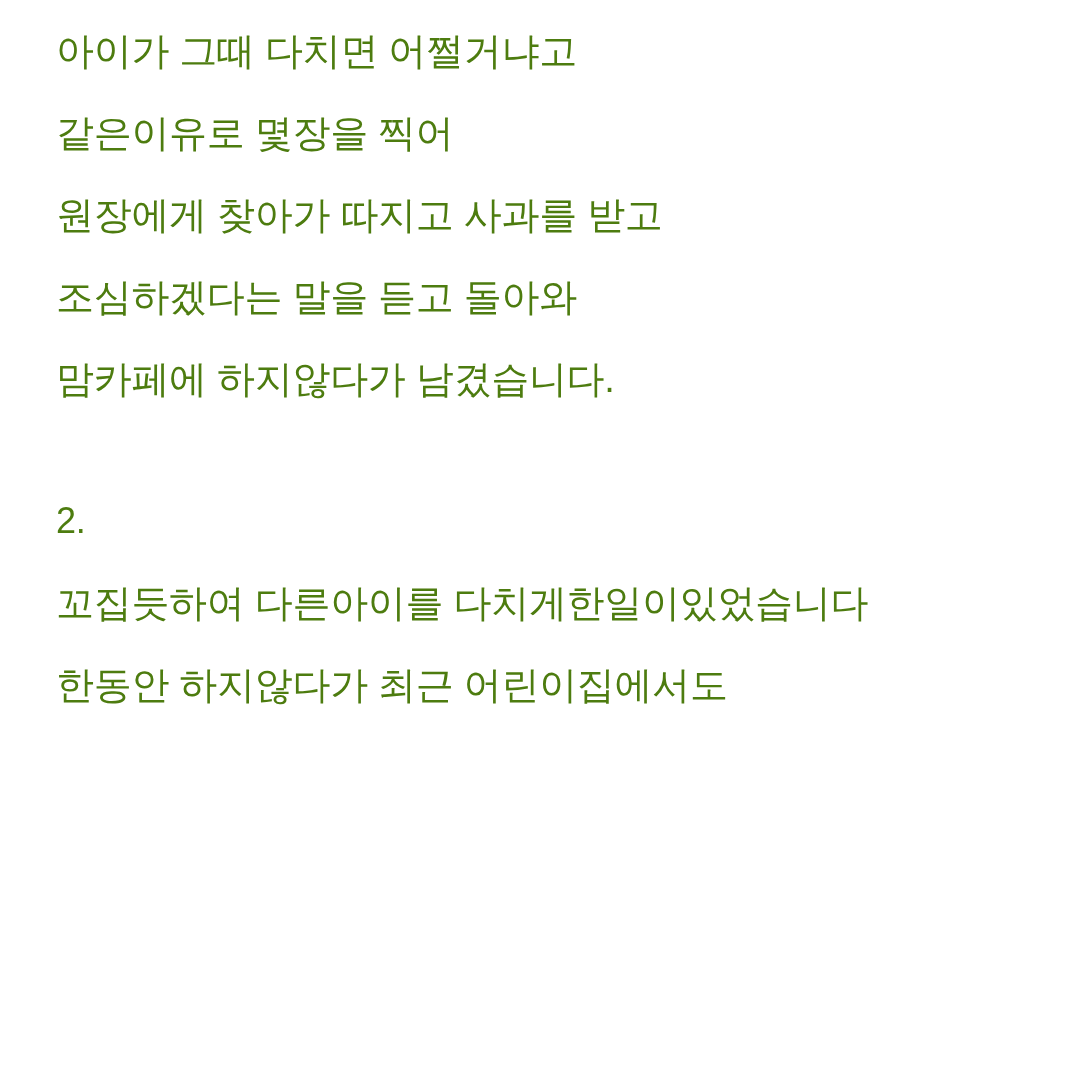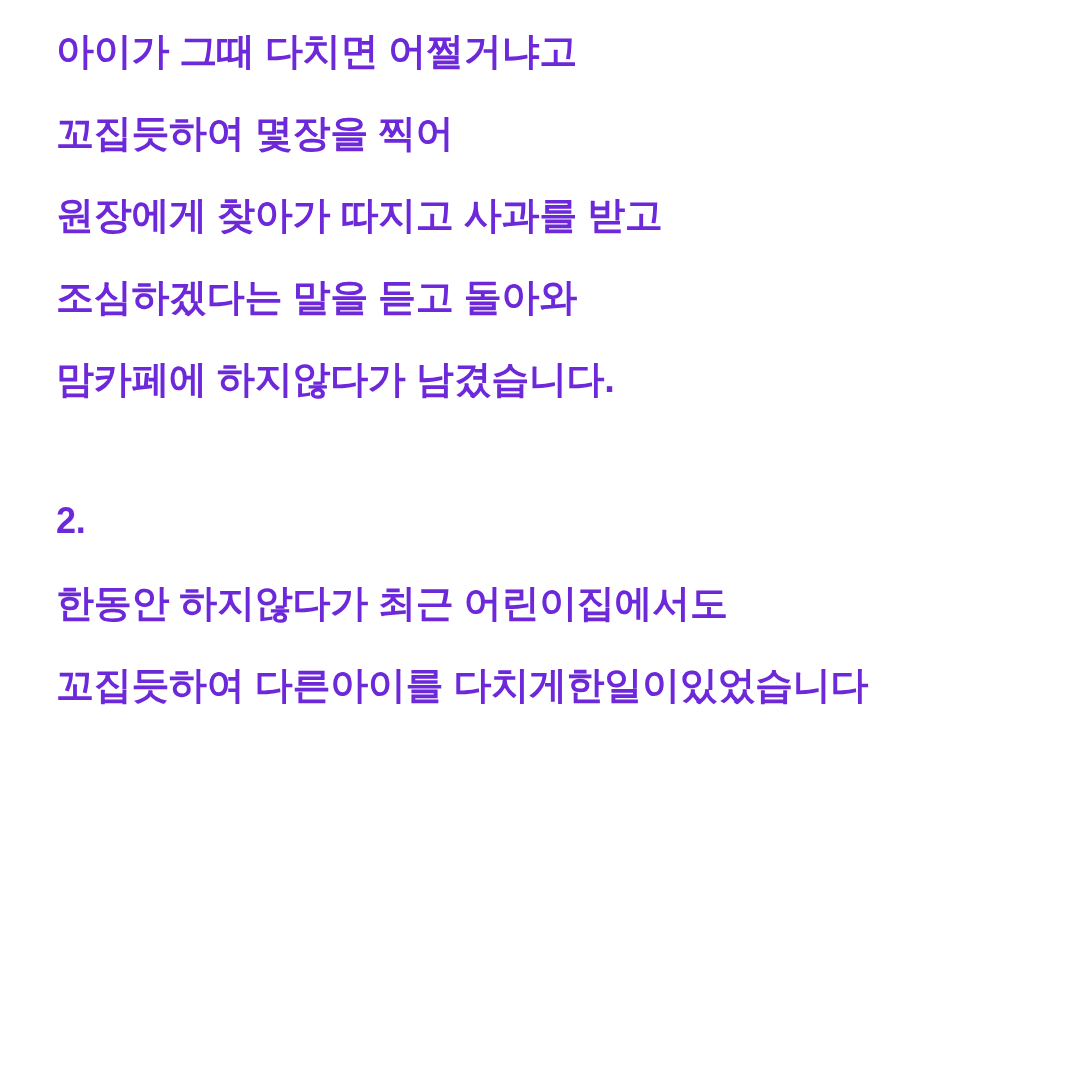--- a/index.html
+++ b/index.html
@@ -22,45 +22,45 @@
     background: #ffffff;
     position: relative;
   }
   .text-block {
     display: block;
   }
   .line {
     font-size: 38px;
     line-height: 82px;
     letter-spacing: -0.3px;
-    color: #6d28d9;
+    color: #4d7c0f;
     white-space: pre;
-    font-weight: 700;
+    font-weight: 400;
   }
   .line.number {
     font-size: 36px;
   }
   .gap {
     height: 60px;
   }
 </style>
 </head>
 <body>
 
 <div class="page">
 
   <div class="text-block">
     <div class="line">아이가 그때 다치면 어쩔거냐고</div>
-    <div class="line">꼬집듯하여 몇장을 찍어</div>
+    <div class="line">같은이유로 몇장을 찍어</div>
     <div class="line">원장에게 찾아가 따지고 사과를 받고</div>
     <div class="line">조심하겠다는 말을 듣고 돌아와</div>
     <div class="line">맘카페에 하지않다가 남겼습니다.</div>
   </div>
 
   <div class="gap"></div>
 
   <div class="text-block">
     <div class="line number">2.</div>
+    <div class="line">꼬집듯하여 다른아이를 다치게한일이있었습니다</div>
     <div class="line">한동안 하지않다가 최근 어린이집에서도</div>
-    <div class="line">꼬집듯하여 다른아이를 다치게한일이있었습니다</div>
   </div>
 
 </div>
 
 </body></html>

